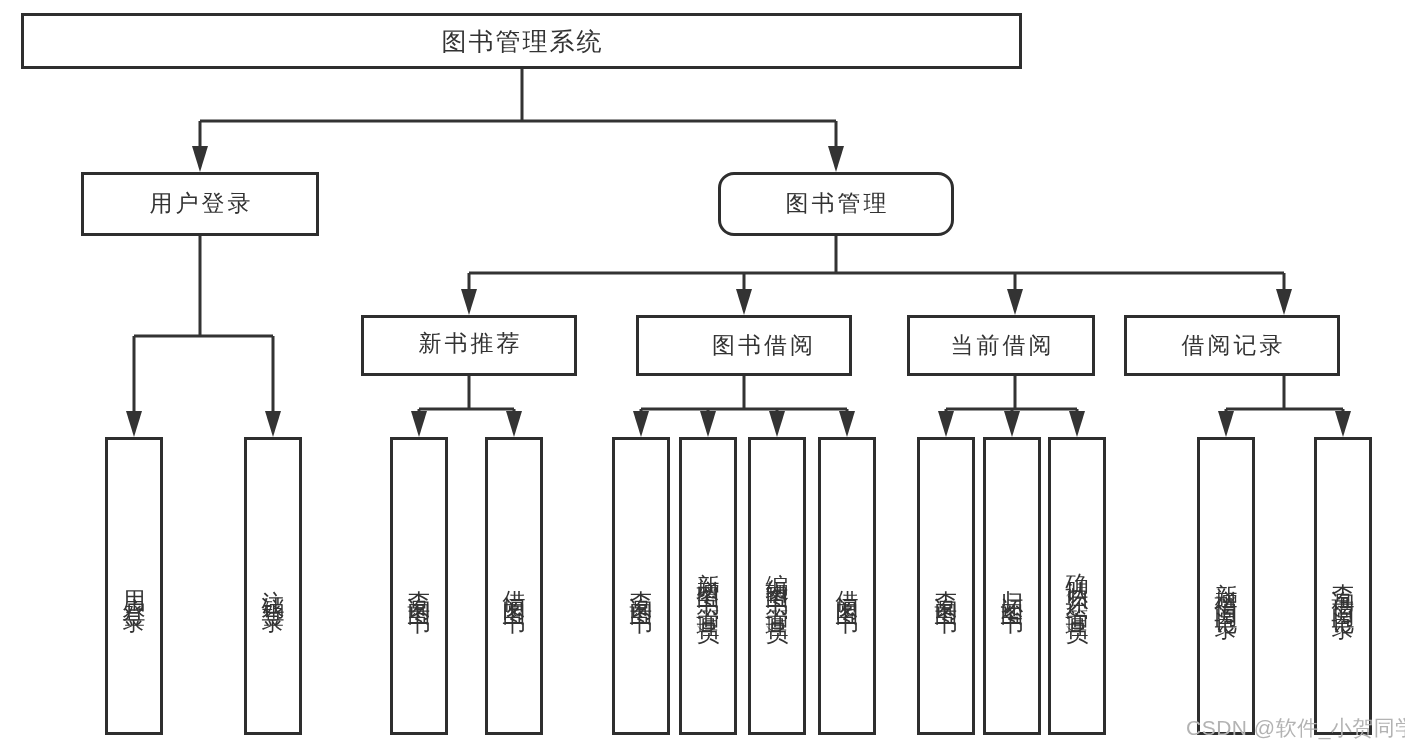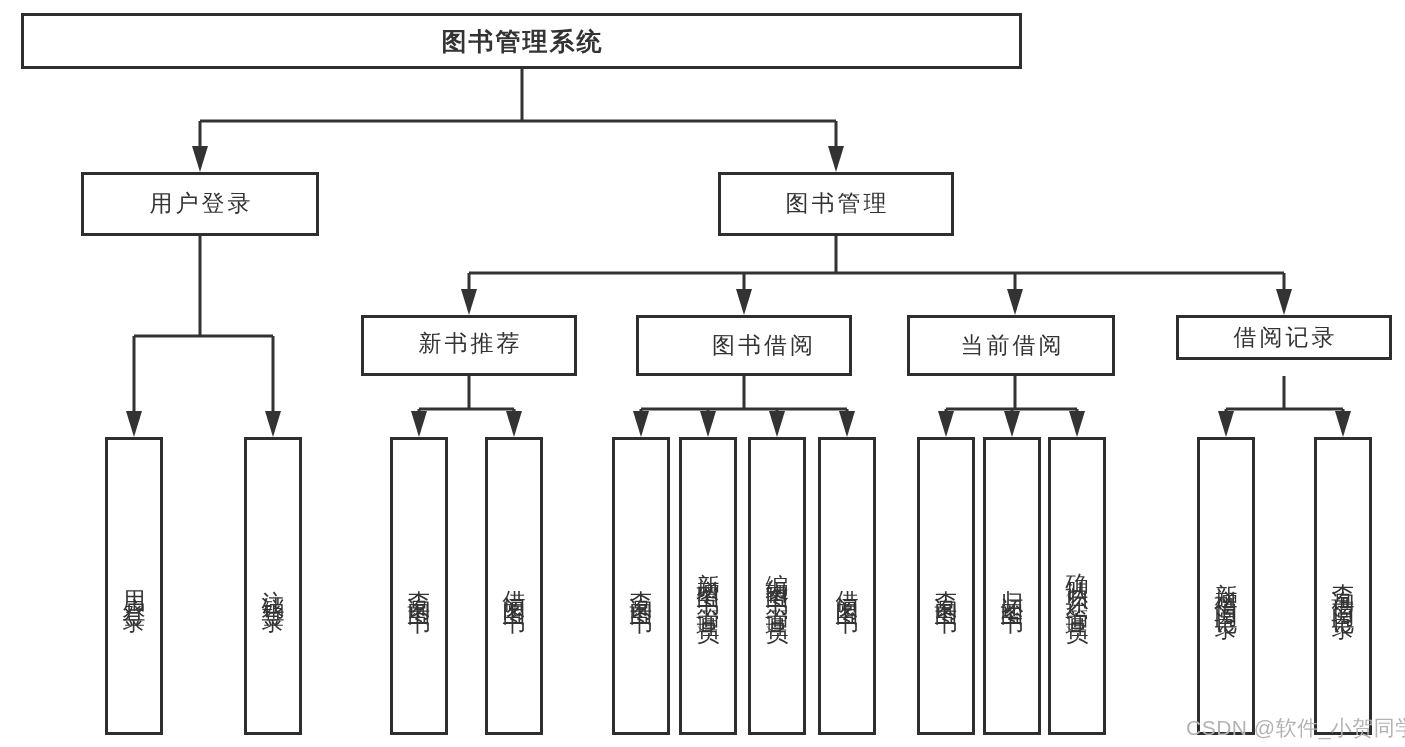--- a/index.html
+++ b/index.html
@@ -37,21 +37,21 @@
     line-height: 1.2;
   }
   .h-box .label {
     font-size: 23px;
     font-weight: 500;
     letter-spacing: 3px;
     text-indent: 3px;
   }
   .title-box .label {
     font-size: 25px;
-    font-weight: 700;
+    font-weight: 400;
     letter-spacing: 2px;
     text-indent: 2px;
   }
   .v-box .label {
     writing-mode: vertical-rl;
     text-orientation: mixed;
     font-size: 23px;
     font-weight: 500;
     letter-spacing: 7px;
     line-height: 1;
@@ -113,34 +113,34 @@
     </g>
   </svg>
 
   <div class="box h-box title-box" style="left:21px; top:13px; width:1001px; height:56px;">
     <span class="label">图书管理系统</span>
   </div>
 
   <div class="box h-box" style="left:81px; top:172px; width:238px; height:64px;">
     <span class="label">用户登录</span>
   </div>
-  <div class="box h-box" style="left:718px; top:172px; width:236px; height:64px;">
+  <div class="box h-box" style="left:718px; top:172px; width:236px; height:64px;border-radius:16px;">
     <span class="label">图书管理</span>
   </div>
 
   <div class="box h-box" style="left:361px; top:315px; width:216px; height:61px;font-family:Liberation Mono, monospace;">
     <span class="label">新书推荐</span>
   </div>
   <div class="box h-box" style="left:636px; top:315px; width:216px; height:61px;padding-left:37px;">
     <span class="label">图书借阅</span>
   </div>
-  <div class="box h-box" style="left:907px; top:315px; width:208px; height:61px;justify-content:center;">
+  <div class="box h-box" style="left:907px; top:315px; width:188px; height:61px;justify-content:center;">
     <span class="label">当前借阅</span>
   </div>
-  <div class="box h-box" style="left:1176px; top:315px; width:216px; height:45px;text-align:right;">
+  <div class="box h-box" style="left:1124px; top:315px; width:216px; height:61px;text-align:right;">
     <span class="label">借阅记录</span>
   </div>
 
   <div class="box v-box" style="left:105px; top:437px; width:58px; height:298px;">
     <span class="label">用户登录</span>
   </div>
   <div class="box v-box" style="left:244px; top:437px; width:58px; height:298px;">
     <span class="label">注销登录</span>
   </div>
 

